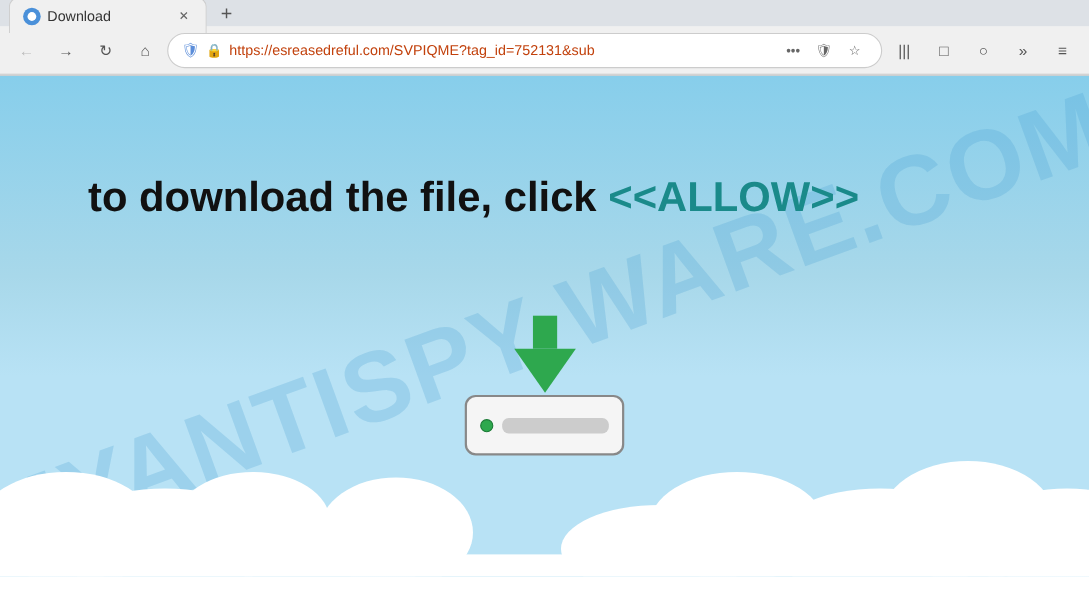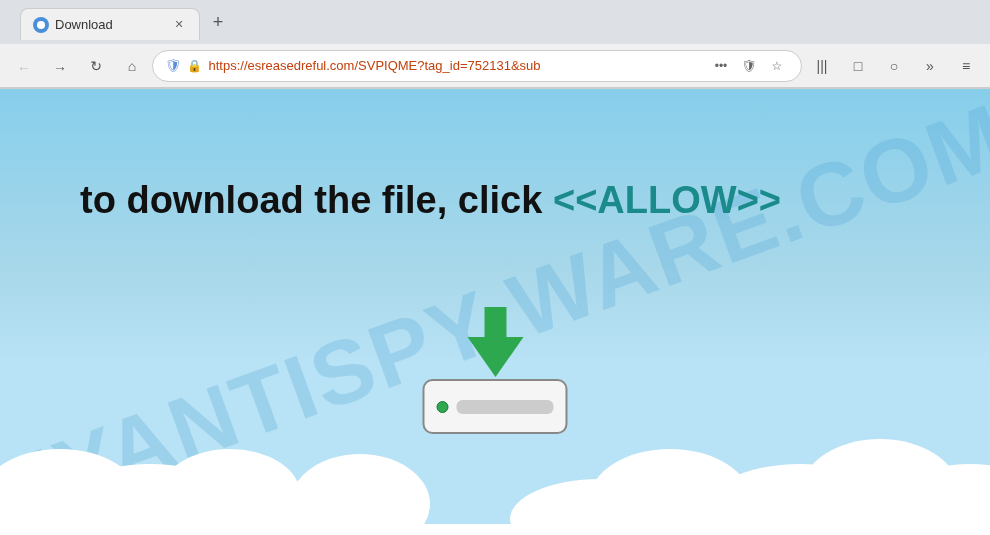--- a/index.html
+++ b/index.html
@@ -10,22 +10,22 @@
       width: 100%;
       background: #f0f0f0;
       border-bottom: 1px solid #ccc;
     }
 
     
     .tab-bar {
       display: flex;
       align-items: center;
       background: #dde1e6;
-      height: 44px;
-      padding: 0 20px;
+      height: 24px;
+      padding: 0 8px;
     }
     .tab {
       display: flex;
       align-items: center;
       background: #f0f0f0;
       border-radius: 8px 8px 0 0;
       padding: 0 12px;
       height: 32px;
       min-width: 180px;
       max-width: 240px;

